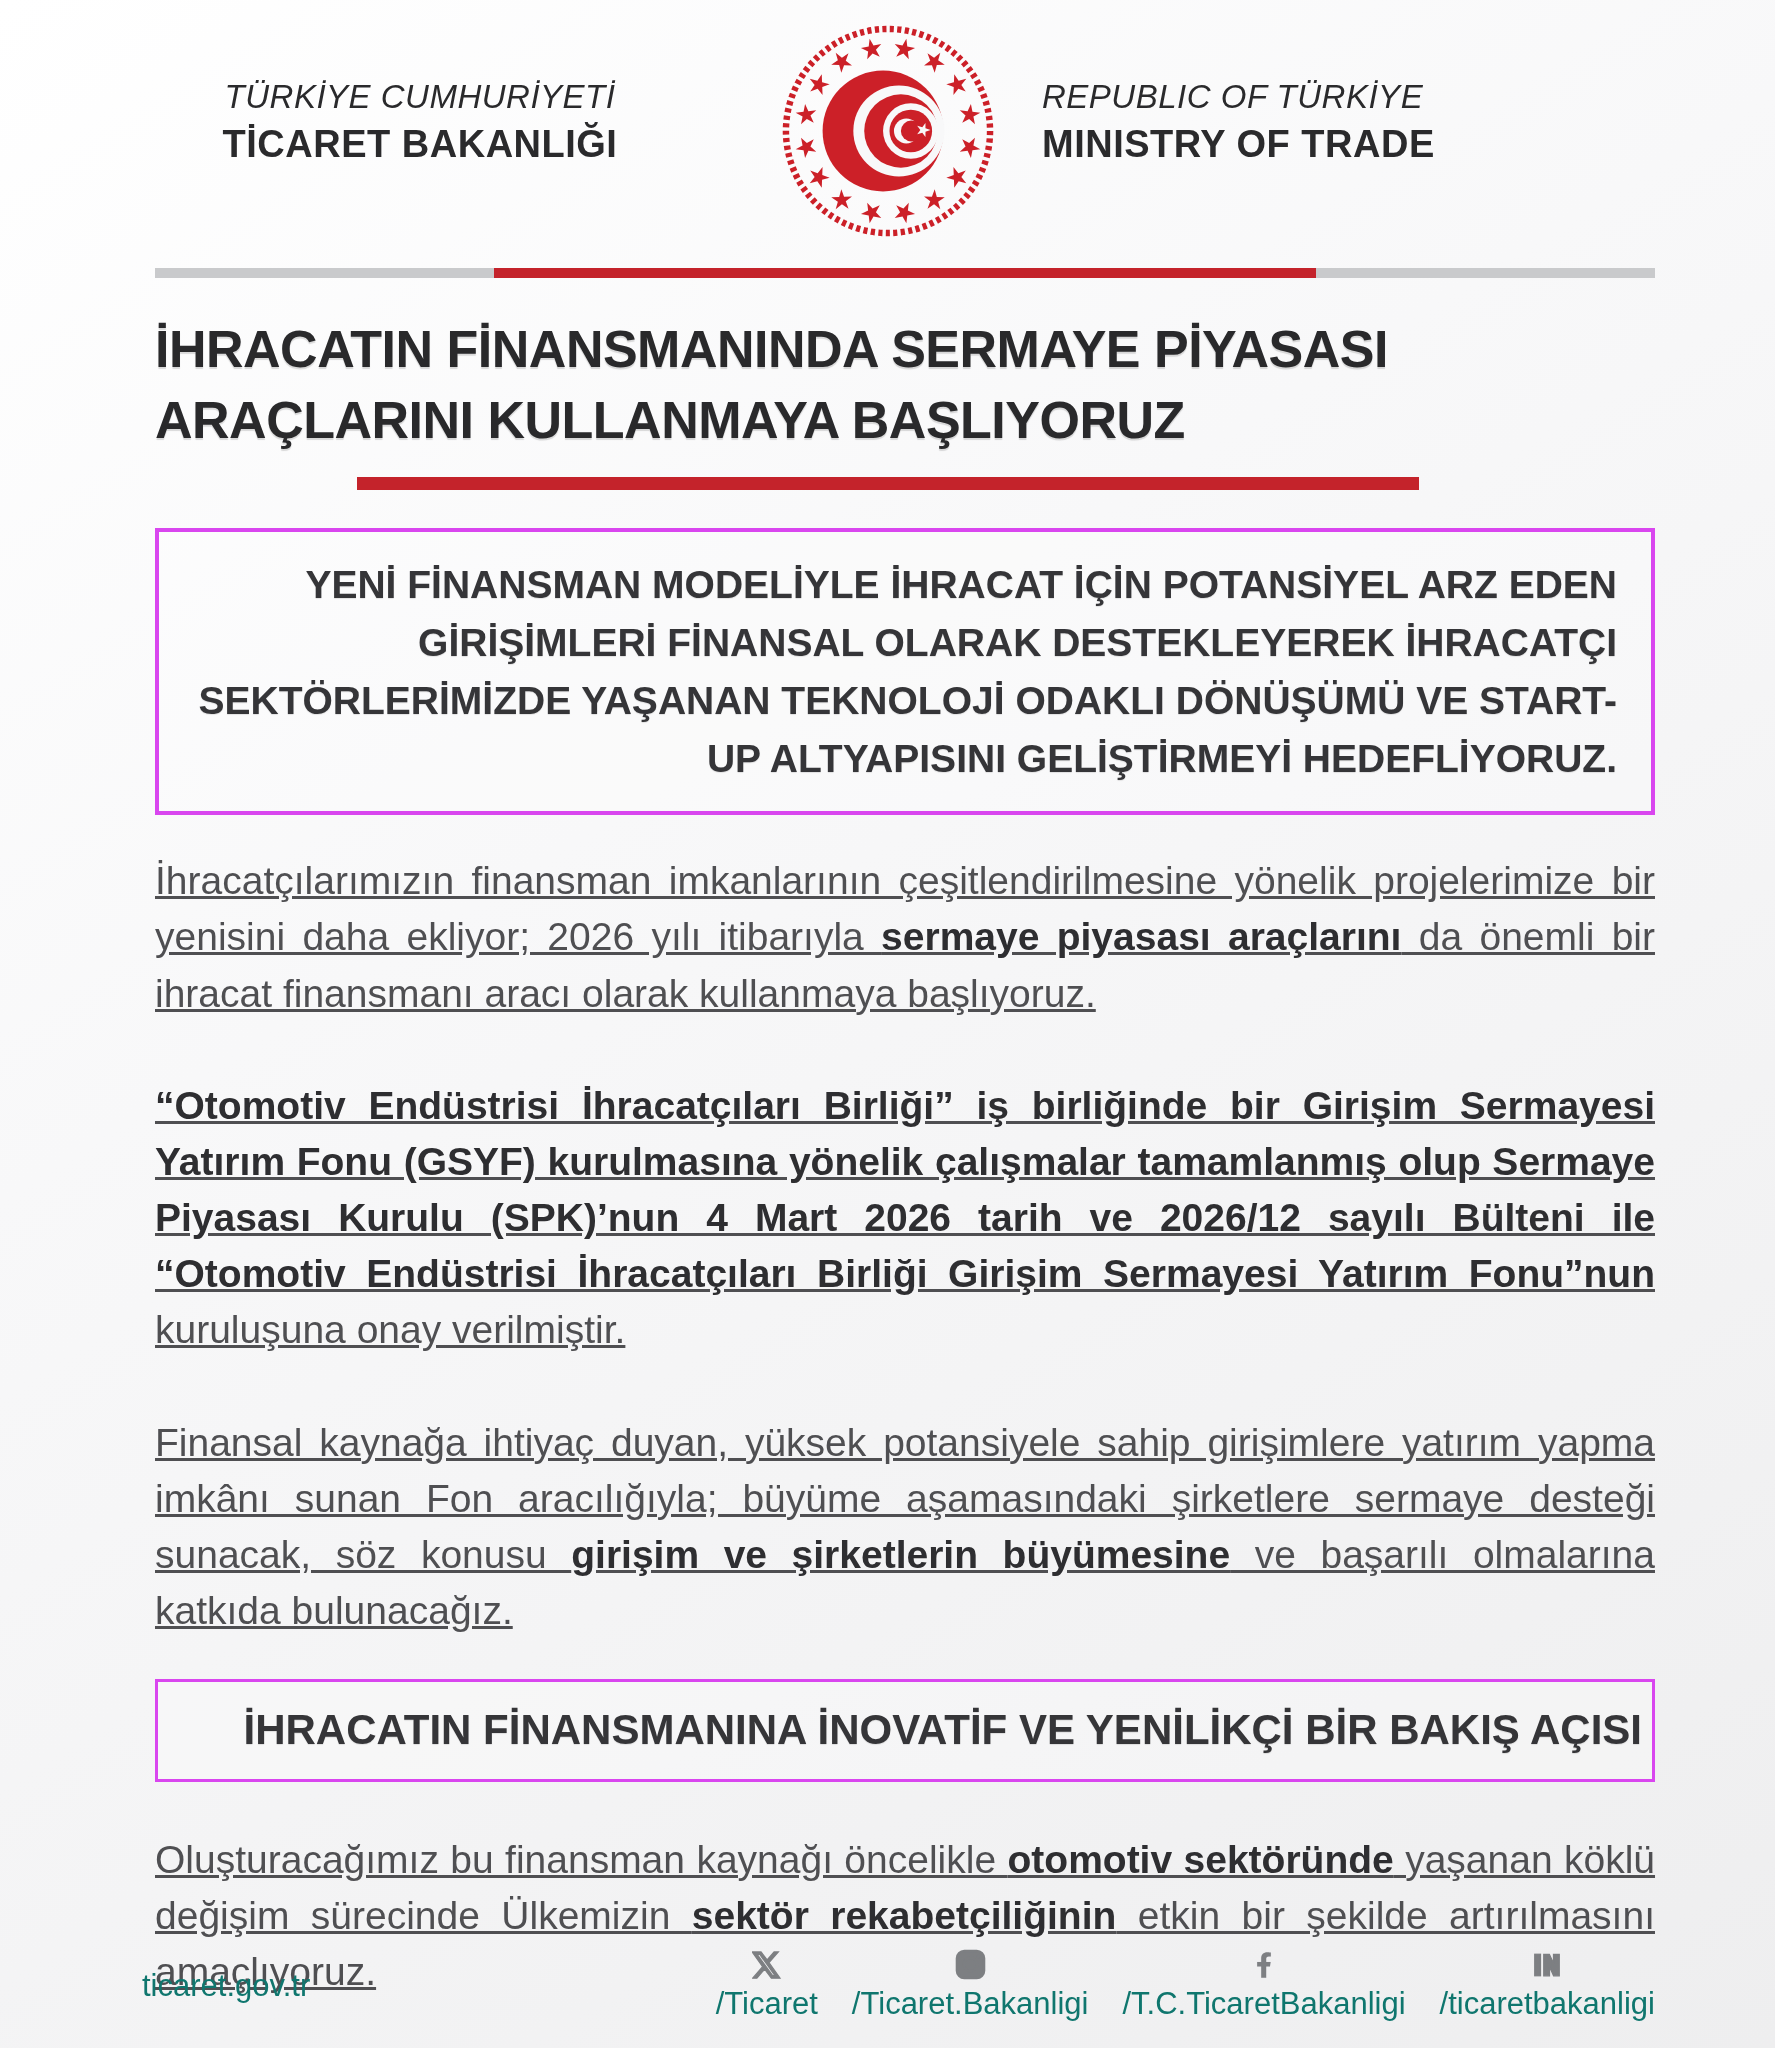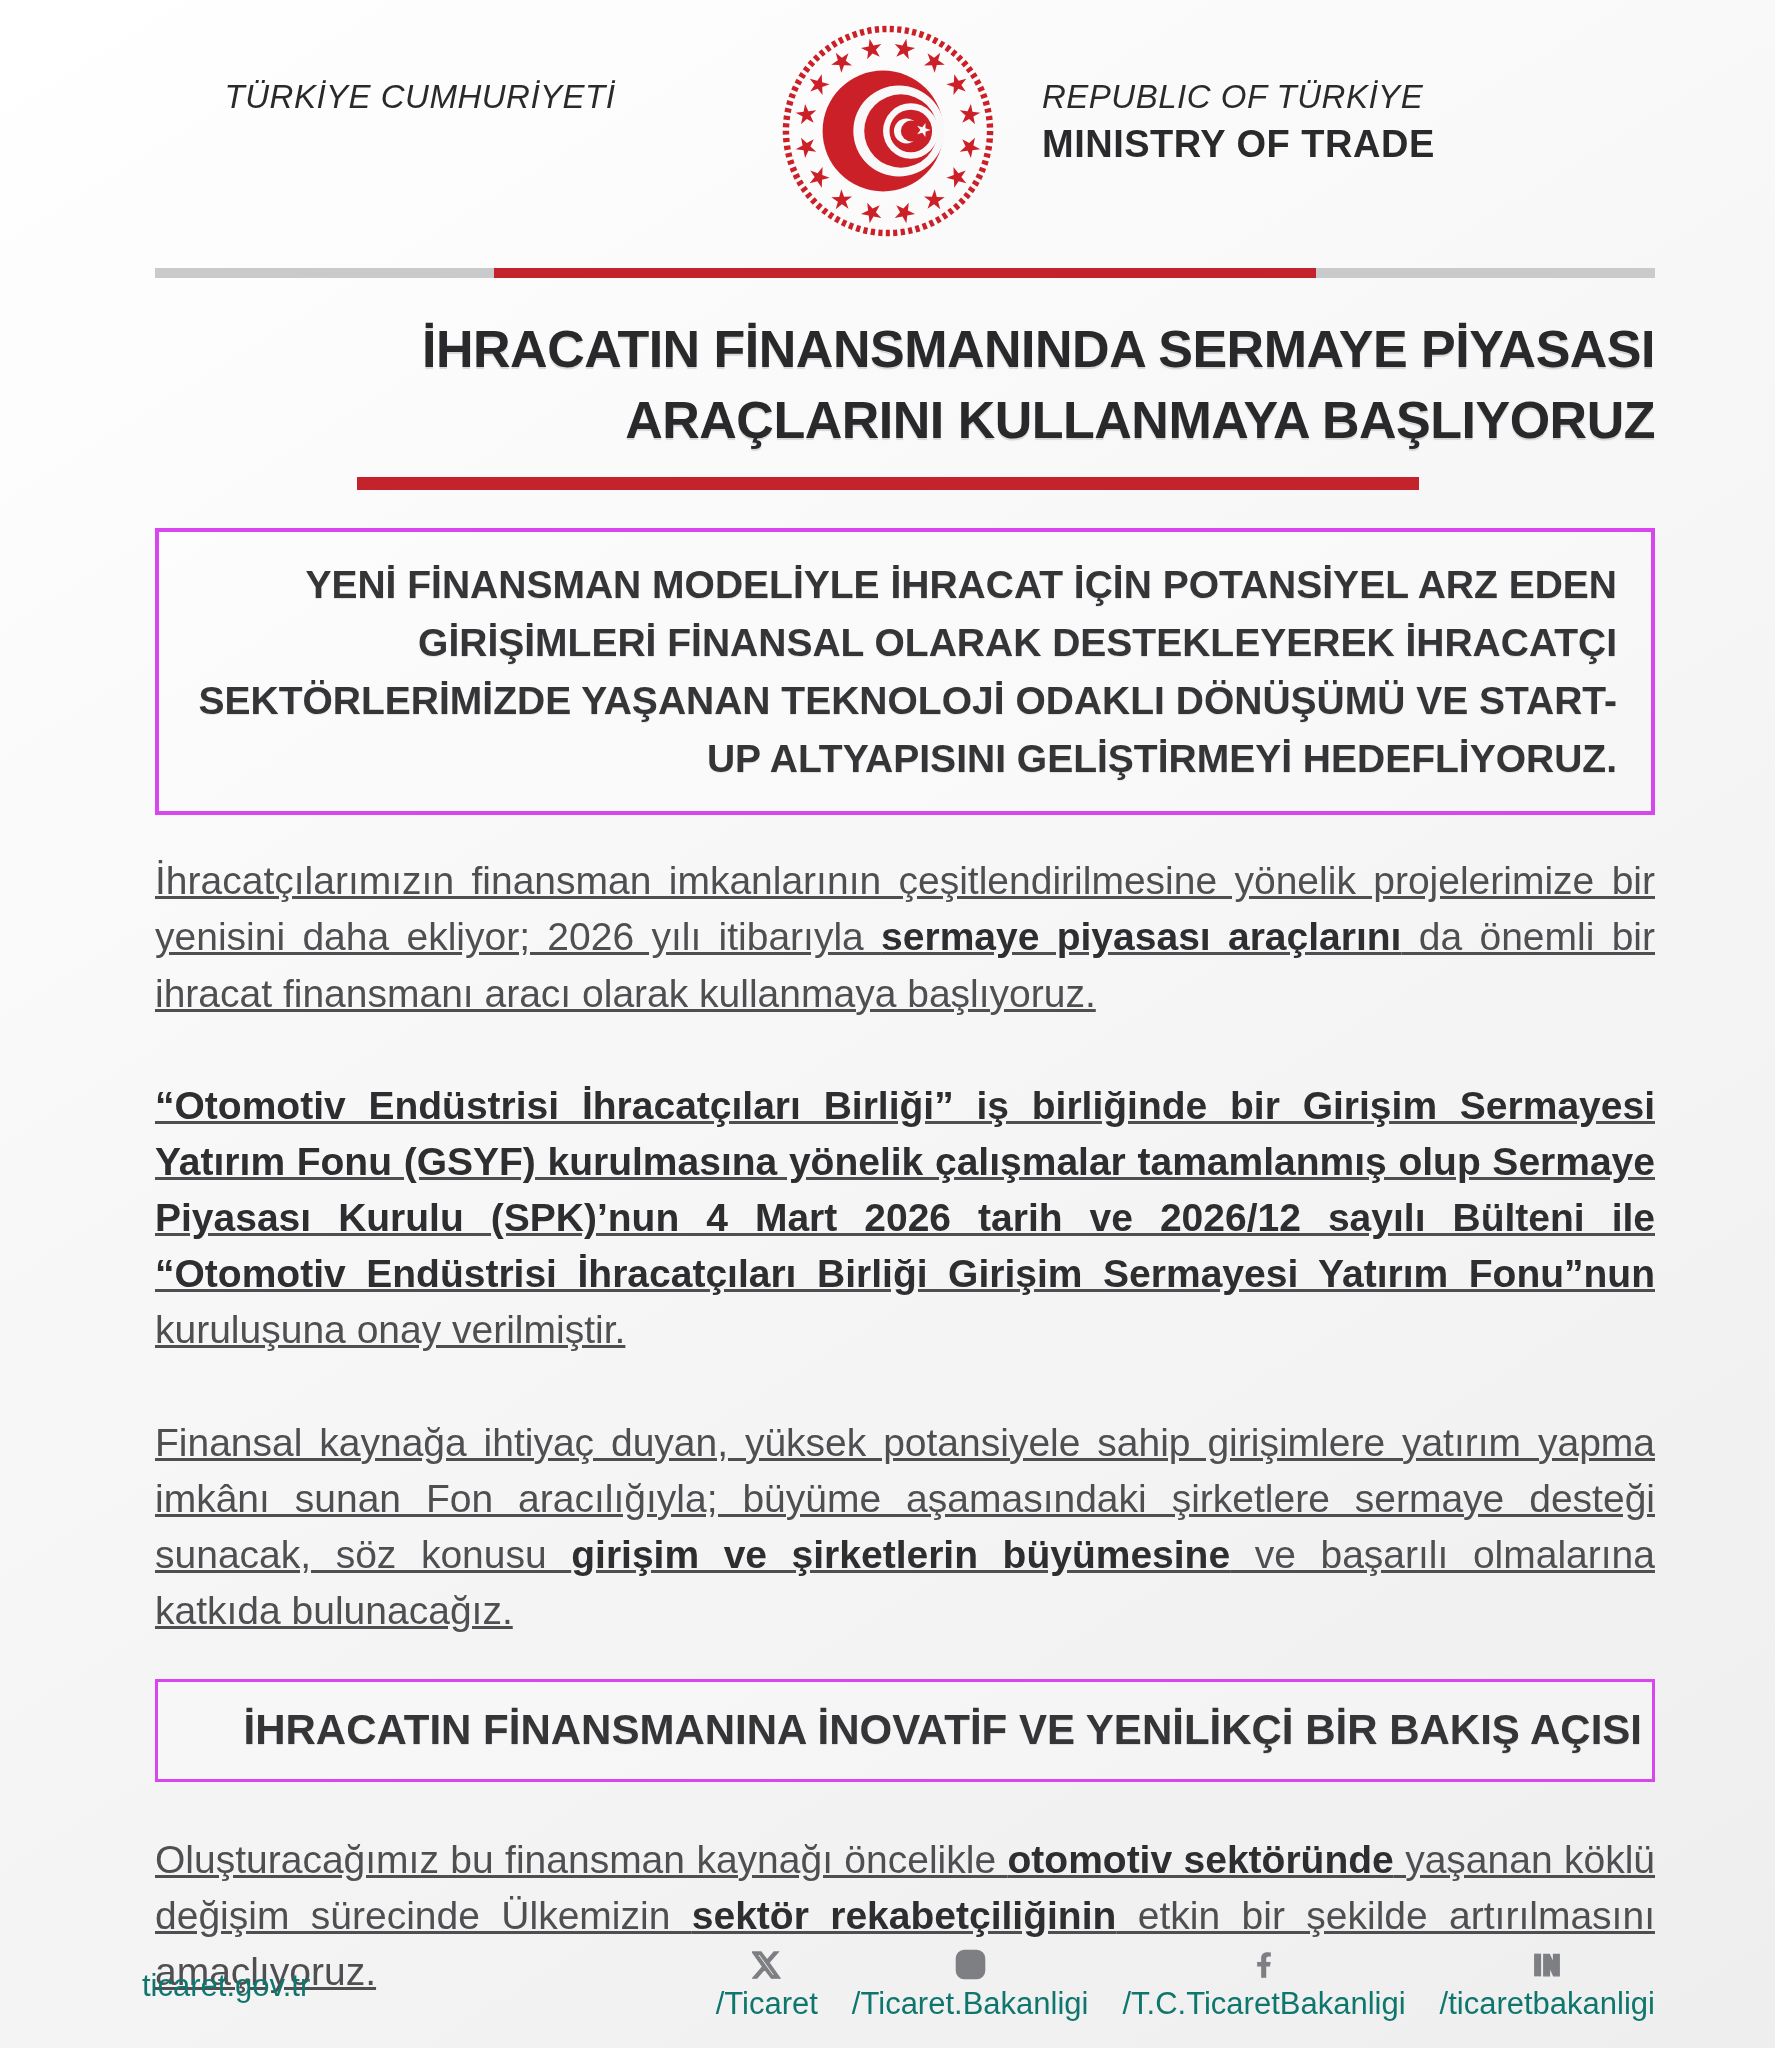--- a/index.html
+++ b/index.html
@@ -22,21 +22,21 @@
   .emblem { position:absolute; left:779px; top:22px; width:218px; height:218px; }
 
   
   .dateline { font-size:31px; color:#96989b; margin-top:4px; }
   .divider { display:flex; height:10px; margin-top:16px; }
   .divider .seg-gray { background:#c9cacc; width:22.6%; }
   .divider .seg-red  { background:#c4232b; width:54.8%; }
 
   
   .title {
-    margin-top:36px; text-align:right;
+    margin-top:36px; text-align:left;
     font-size:52px; line-height:1.36; font-weight:700;
     color:#29292b; letter-spacing:-0.5px;
     text-shadow:0 2px 1px rgba(0,0,0,0.14);
   }
   .title-underline { width:1062px; height:13px; background:#c4232b; margin:22px auto 0; }
 
   
   .callout {
     border:4px solid #d946ef; background:rgba(255,255,255,0.25);
     text-align:right; font-weight:700; color:#353538;
@@ -66,20 +66,21 @@
   .social-item { display:flex; align-items:center; gap:6px;flex-direction:column; }
   .social-item svg { display:block; fill:#7d7f82; stroke:#7d7f82; }
   .handle { white-space:nowrap; }
 </style>
 </head>
 <body>
 
 <header class="masthead">
   <div class="name-block name-tr">
     <div class="name-line1">TÜRKİYE CUMHURİYETİ</div>
+    <div class="name-line2">TİCARET BAKANLIĞI</div>
   </div>
 
   <svg class="emblem" viewBox="-110 -110 220 220" xmlns="http://www.w3.org/2000/svg">
     <defs>
       <path id="st" d="M0,-11 L2.47,-3.4 10.46,-3.4 4,1.3 6.47,8.9 0,4.2 -6.47,8.9 -4,1.3 -10.46,-3.4 -2.47,-3.4 Z"></path>
     </defs>
     <g fill="#cc2028">
 
       <circle r="103" fill="none" stroke="#cc2028" stroke-width="6.5" stroke-dasharray="4.2 3.4"></circle>
 

